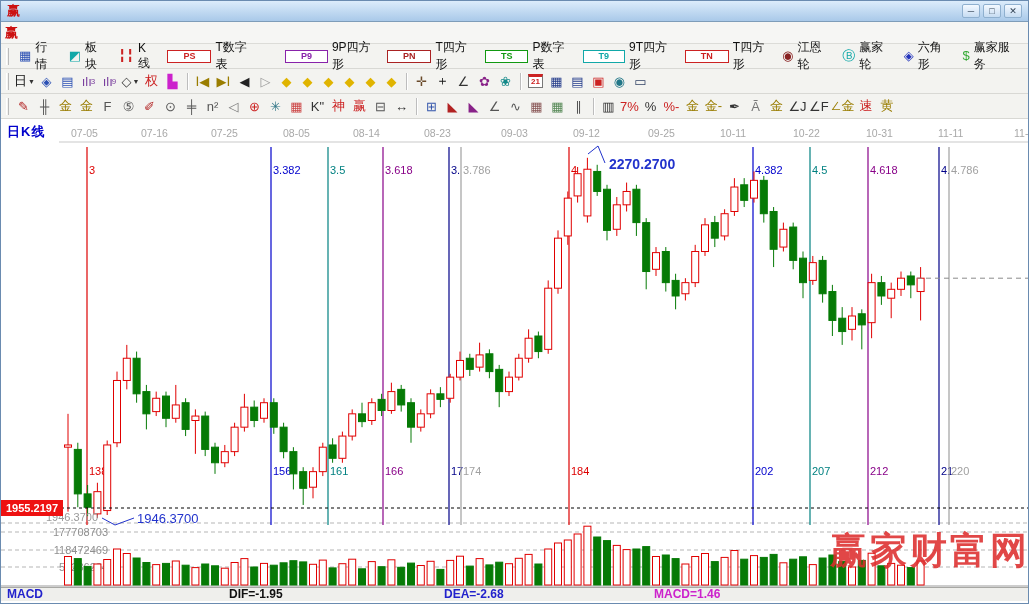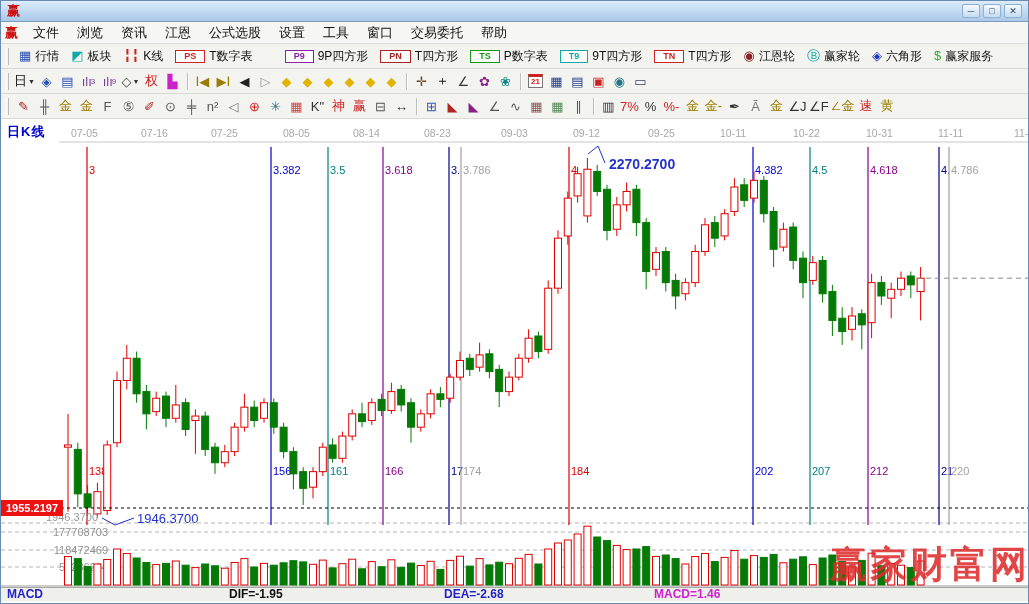--- a/index.html
+++ b/index.html
@@ -18,31 +18,31 @@
   
   .menubar { height:22px; background:#f6f6f4; border-bottom:1px solid #dcdcd8; display:flex; align-items:center;
              font-size:13px; color:#111; padding:0 4px; }
   .menu-item { padding:2px 9px; cursor:default; }
 
   
   .toolbar { height:25px; background:#f3f3f0; border-bottom:1px solid #d8d8d4; display:flex; align-items:center; padding:0 4px; }
   .grip { width:3px; height:17px; border-left:1px solid #fff; border-right:1px solid #bbb; margin:0 4px 0 1px; }
   .tb-item { display:flex; align-items:center; gap:4px; padding:1px 6px; font-size:12px; color:#111; }
   .tb-ic { font-size:13px; line-height:14px; }
-  .tbx { border:1px solid; font-size:9px; font-weight:bold; padding:0 8px; line-height:11px; background:#fff; }
+  .tbx { border:1px solid; font-size:9px; font-weight:bold; padding:0 15px; line-height:11px; background:#fff; }
   .ibtn { min-width:21px; height:21px; display:flex; align-items:center; justify-content:center; font-size:13px; padding:0 1px; }
   .ibtn .sub { font-size:8px; margin-left:-1px; }
   .ibtn .dd { font-size:7px; color:#333; margin-left:1px; }
   .sep { width:1px; height:17px; background:#bdbdbd; box-shadow:1px 0 0 #fff; margin:0 4px; }
   .calbox { border:1px solid #777; border-top:3px solid #c22; background:#fff; color:#c22; font-size:8px; font-weight:bold; padding:0 2px; line-height:10px; }
 
   
   .chart { position:relative; width:1029px; height:468px; background:#fff; }
   .pane-label { position:absolute; left:6px; top:4px; color:#0000cc; font-size:13px; font-weight:bold; letter-spacing:1px; }
-  .watermark { position:absolute; right:0px; bottom:4px; font-size:37px; font-weight:bold;
+  .watermark { position:absolute; right:0px; bottom:18px; font-size:37px; font-weight:bold;
                color:rgba(221,45,45,0.88); letter-spacing:3px; line-height:1; }
 
   
   .statusbar { position:relative; height:14px; background:#efefec; border-top:1px solid #a8a8a4; font-size:12px; }
   .statusbar span { position:absolute; top:0px; line-height:13px; font-weight:bold; }
   .s-macd { left:6px;  color:#2222cc; }
   .s-dif  { left:228px; color:#101010; }
   .s-dea  { left:443px; color:#2222cc; }
   .s-macdv{ left:653px; color:#cc22cc; }
 </style>
@@ -55,32 +55,20 @@
     <span class="logo">赢</span>
     <span class="winbtns">
       <span class="wbtn">─</span>
       <span class="wbtn">□</span>
       <span class="wbtn">✕</span>
     </span>
   </div>
 
   <div class="menubar">
     <span class="logo">赢</span>
-    <span id="menu-items" style="display:flex">
-        <span class="menu-item">文件</span>
-        <span class="menu-item">浏览</span>
-        <span class="menu-item">资讯</span>
-        <span class="menu-item">江恩</span>
-        <span class="menu-item">公式选股</span>
-        <span class="menu-item">设置</span>
-        <span class="menu-item">工具</span>
-        <span class="menu-item">窗口</span>
-        <span class="menu-item">交易委托</span>
-        <span class="menu-item">帮助</span>
-      </span>
   </div>
 
   <div class="toolbar" id="toolbar-main">
       <span class="grip"></span>
       <span class="tb-item">
         <span class="tb-ic" style="color: rgb(43, 80, 180);">▦</span>
         <span>行情</span>
       </span>
       <span class="tb-item">
         <span class="tb-ic" style="color: rgb(17, 168, 168);">◩</span>

